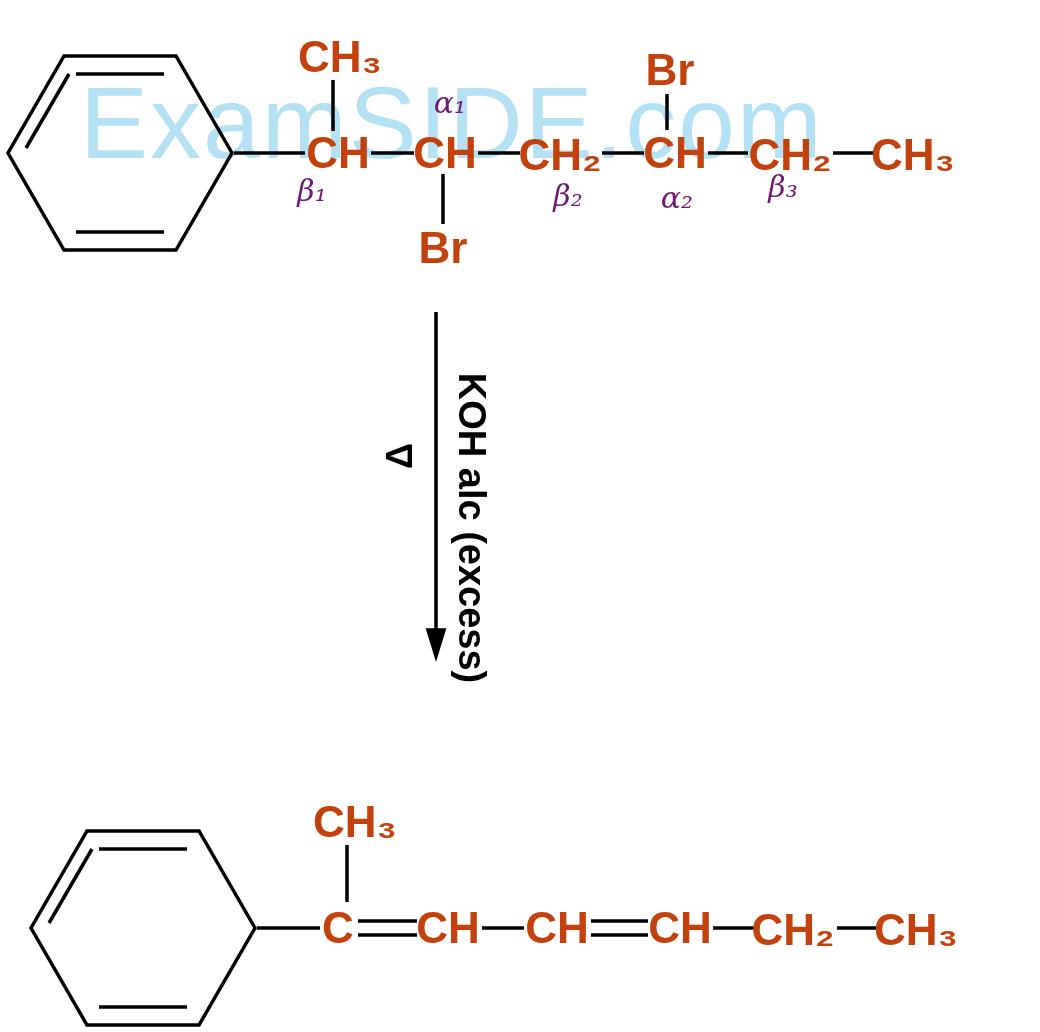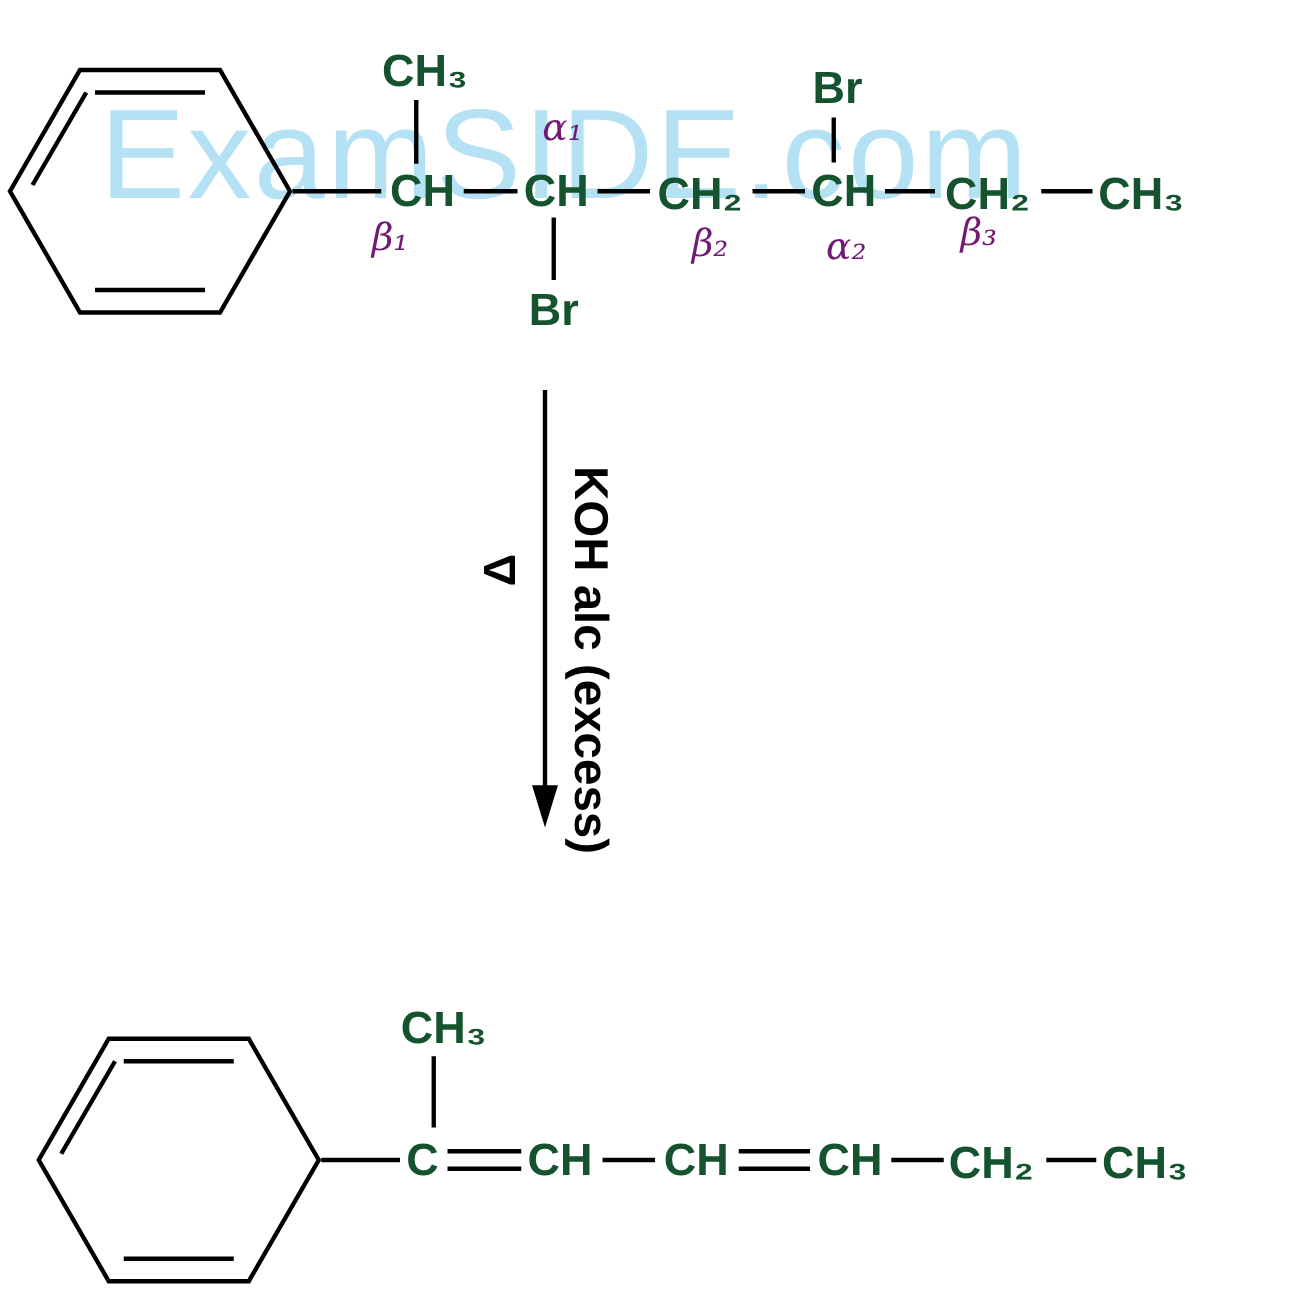--- a/index.html
+++ b/index.html
@@ -9,21 +9,21 @@
     font-family:"Liberation Sans", sans-serif;
     overflow:hidden;
   }
   .canvas {
     position:relative; width:960px; height:1032px; background:#fff; overflow:hidden;
   }
   svg.layer { position:absolute; left:0; top:0; z-index:1; }
   .label {
     position:absolute; transform:translate(-50%,-50%);
     font-family:"Liberation Sans", sans-serif;
-    font-weight:bold; font-size:36px; color:#14532d;
+    font-weight:bold; font-size:44px; color:#c2410c;
     white-space:nowrap; z-index:2; line-height:1;
   }
   .greek {
     position:absolute; transform:translate(-50%,-50%);
     font-family:"DejaVu Serif", serif; font-style:italic;
     font-size:30px; font-weight:normal; color:#701a75;
     white-space:nowrap; z-index:2; line-height:1;
   }
   .watermark {
     position:absolute; left:80px; top:72px;

